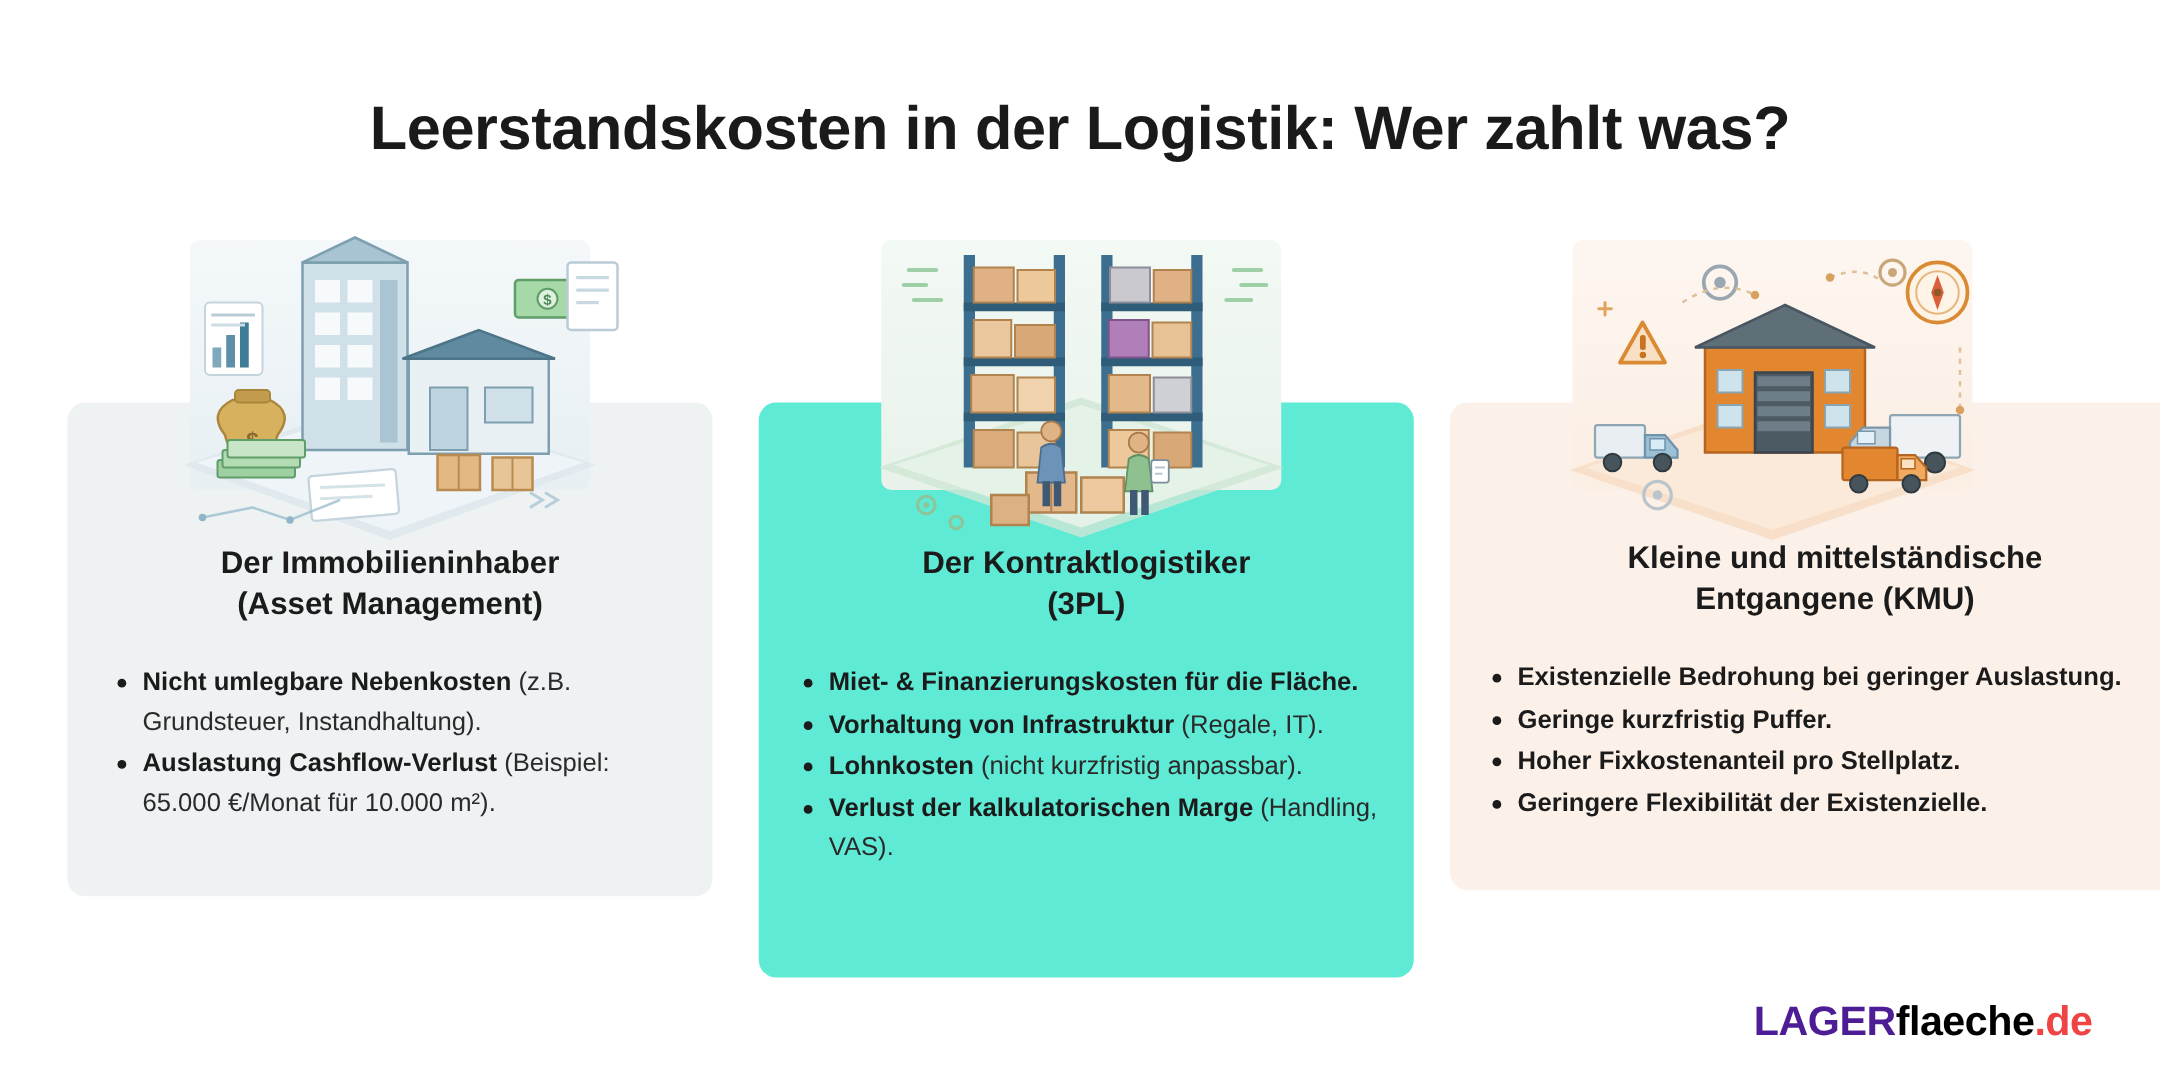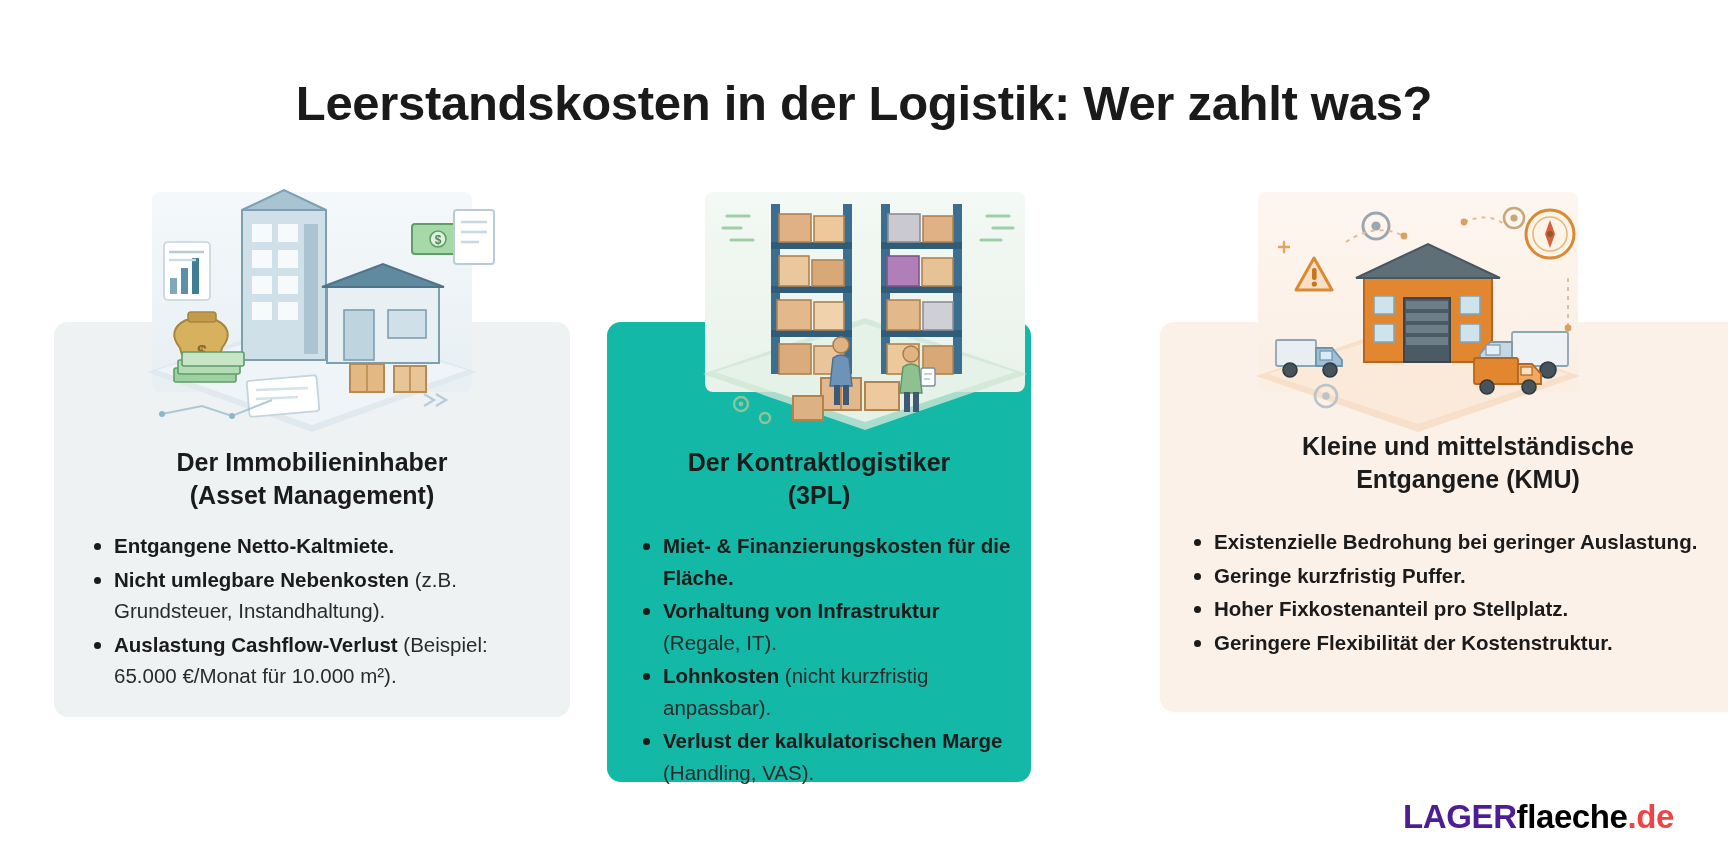--- a/index.html
+++ b/index.html
@@ -26,36 +26,36 @@
   .cards {
     position: absolute;
     top: 140px; left: 0; width: 1728px; height: 700px;
   }
 
   .card {
     position: absolute;
     border-radius: 14px;
   }
   .card-1 { left: 54px;   top: 182px; width: 516px; height: 395px; background: #eef2f3; }
-  .card-2 { left: 607px;  top: 182px; width: 424px; height: 460px; background: #14b8a6; }
+  .card-2 { left: 607px;  top: 182px; width: 524px; height: 460px; background: #5eead4; }
   .card-3 { left: 1160px; top: 182px; width: 616px; height: 390px; background: #fcf1e9; }
 
   .illus-wrap {
     position: absolute;
     top: -140px;
     left: 0; width: 516px; height: 265px;
     overflow: visible;
     pointer-events: none;
   }
   .illus-wrap svg { display: block; margin: 0 auto; }
 
   .card-title {
     position: absolute;
     left: 16px; right: 16px;
-    top: 124px;
+    top: 112px;
     text-align: center;
     font-size: 25px;
     font-weight: 700;
     line-height: 1.32;
     color: #1b1b1b;
   }
   .card-3 .card-title { top: 108px; }
 
   .bullets {
     position: absolute;
@@ -183,21 +183,20 @@
             <path d="M302 212 l10 6 l-10 6"></path>
               <path d="M314 212 l10 6 l-10 6"></path>
           </g>
         </svg>
       </div>
       <div class="card-title">
         <span>Der Immobilieninhaber</span><br>
         <span>(Asset Management)</span>
       </div>
       <ul class="bullets">
-        <li><b>Entgangene Netto-Kaltmiete.</b><span class="rest"></span></li>
         <li><b>Nicht umlegbare Nebenkosten</b><span class="rest"> (z.B. Grundsteuer, Instandhaltung).</span></li>
         <li><b>Auslastung Cashflow-Verlust</b><span class="rest"> (Beispiel: 65.000 €/Monat für 10.000 m²).</span></li>
       </ul>
     </div>
 
     <div class="card card-2">
       <div class="illus-wrap">
         <svg width="380" height="265" viewBox="0 0 380 265">
           <defs>
             <linearGradient id="g2bg" x1="0" y1="0" x2="0" y2="1">
@@ -384,21 +383,21 @@
         </svg>
       </div>
       <div class="card-title">
         <span>Kleine und mittelständische</span><br>
         <span>Entgangene (KMU)</span>
       </div>
       <ul class="bullets">
         <li><b>Existenzielle Bedrohung bei geringer Auslastung.</b><span class="rest"></span></li>
         <li><b>Geringe kurzfristig Puffer.</b><span class="rest"></span></li>
         <li><b>Hoher Fixkostenanteil pro Stellplatz.</b><span class="rest"></span></li>
-        <li><b>Geringere Flexibilität der Kostenstruktur.</b><span class="rest"></span></li>
+        <li><b>Geringere Flexibilität der Existenzielle.</b><span class="rest"></span></li>
       </ul>
     </div>
 
   </div>
 
   <div class="logo">
     <span class="lg-a">LAGER</span><span class="lg-b">flaeche</span><span class="lg-c">.de</span>
   </div>
 
 </div>

